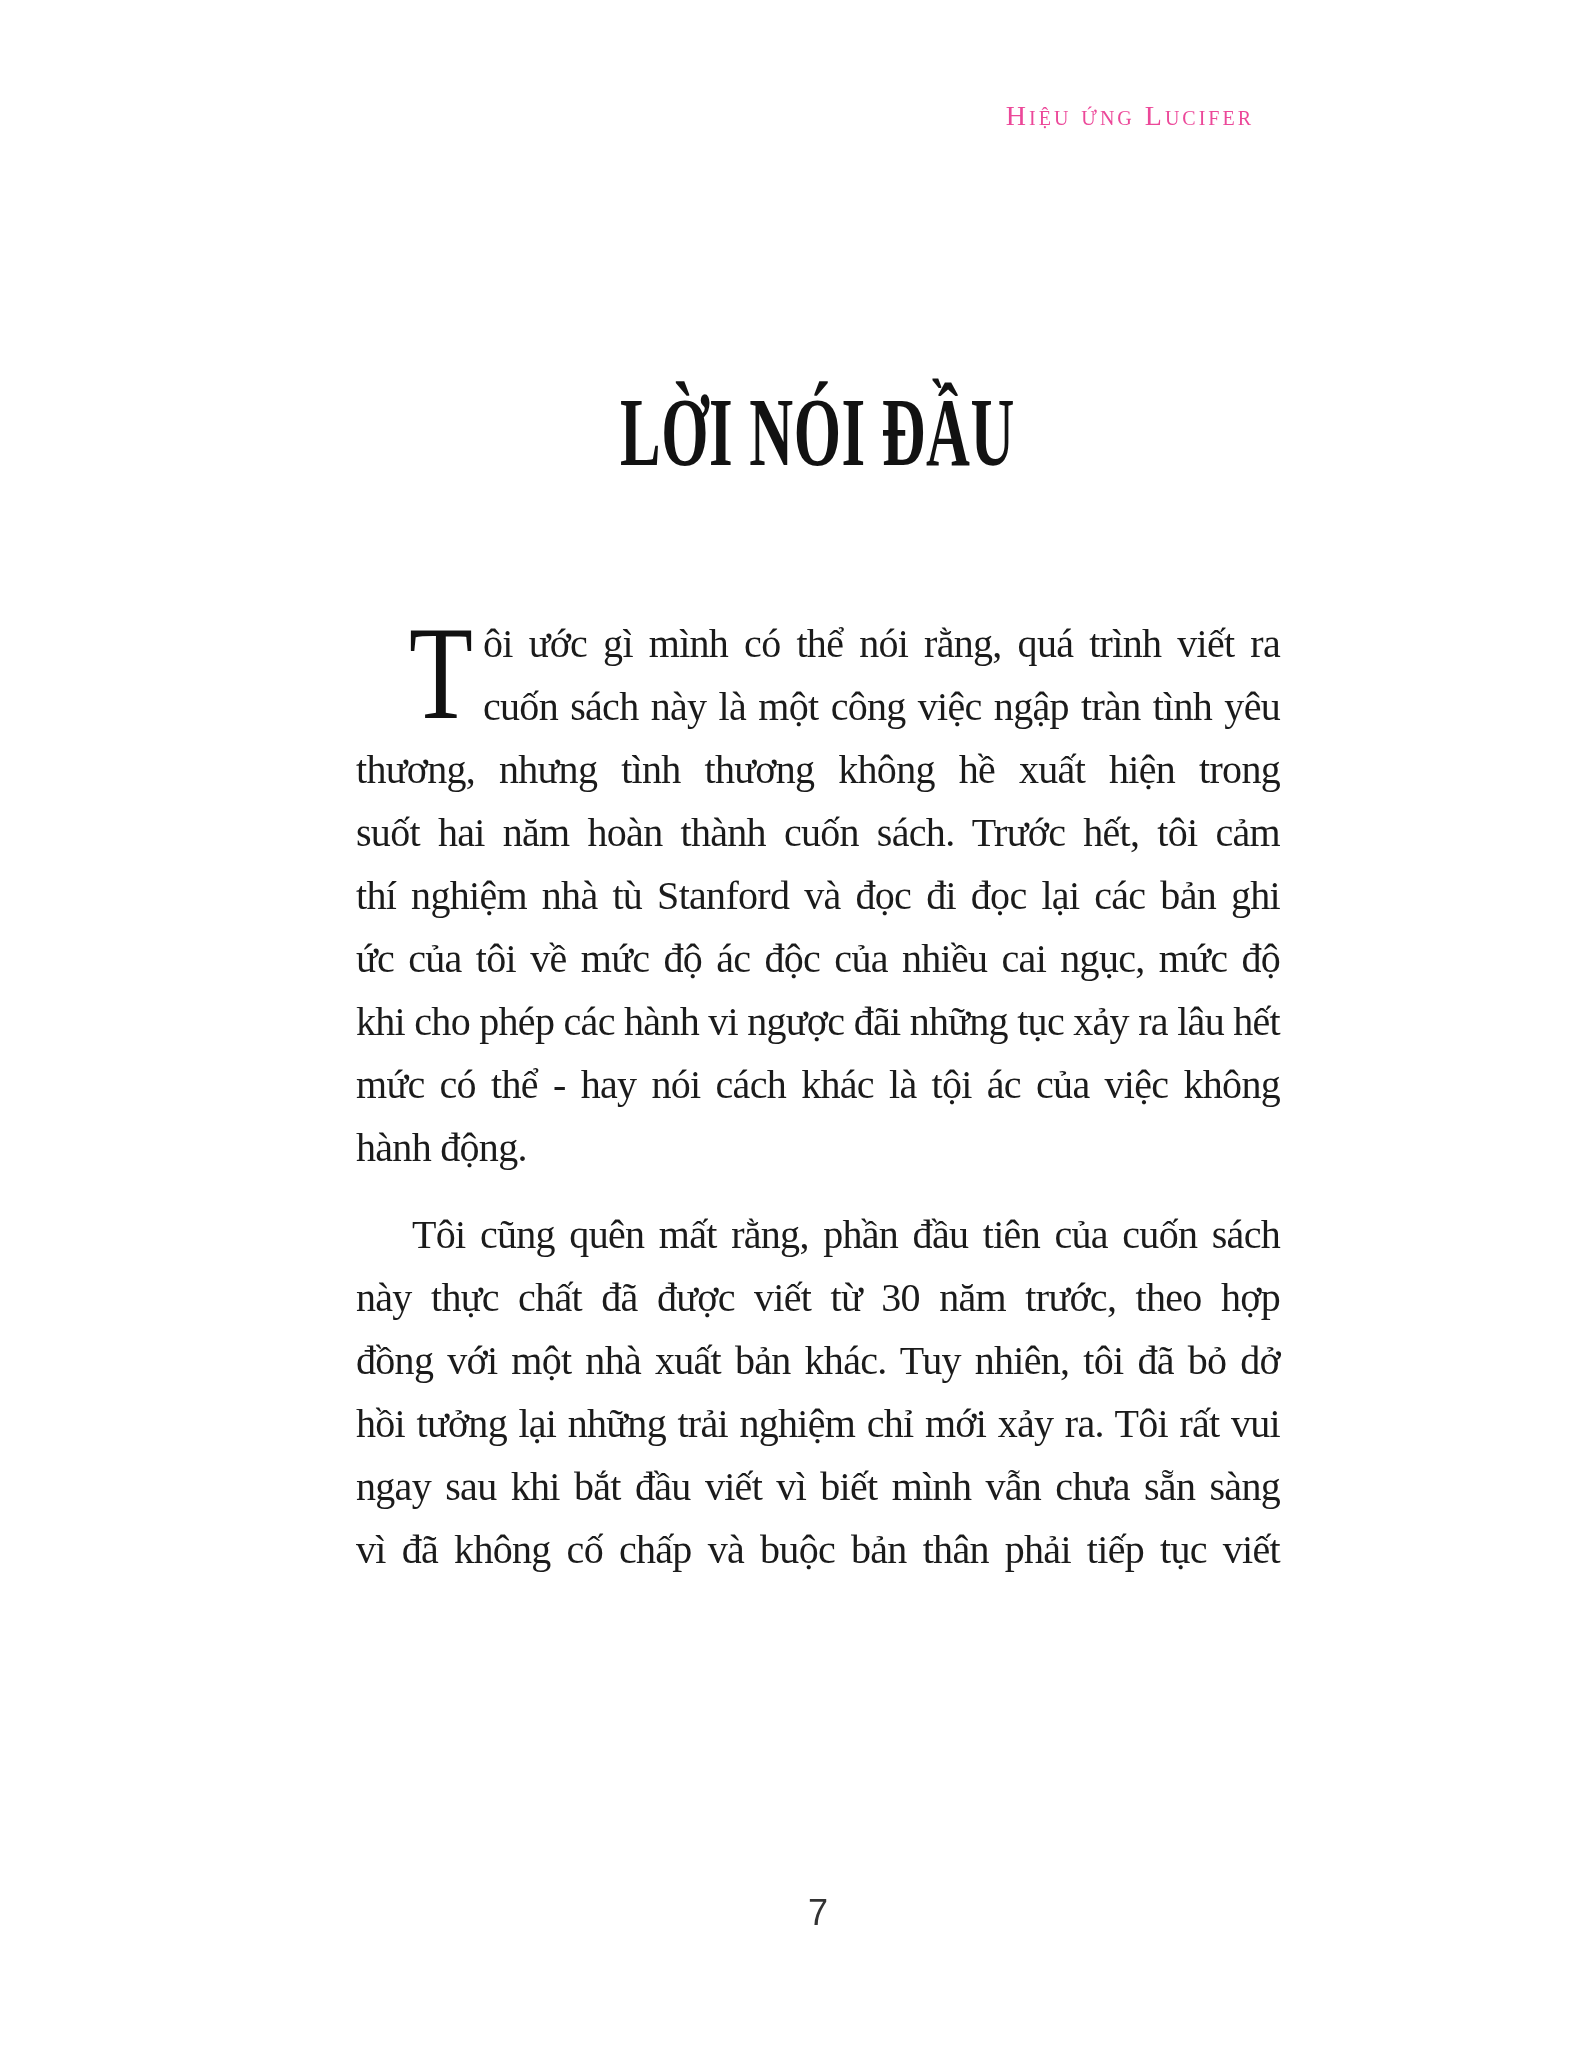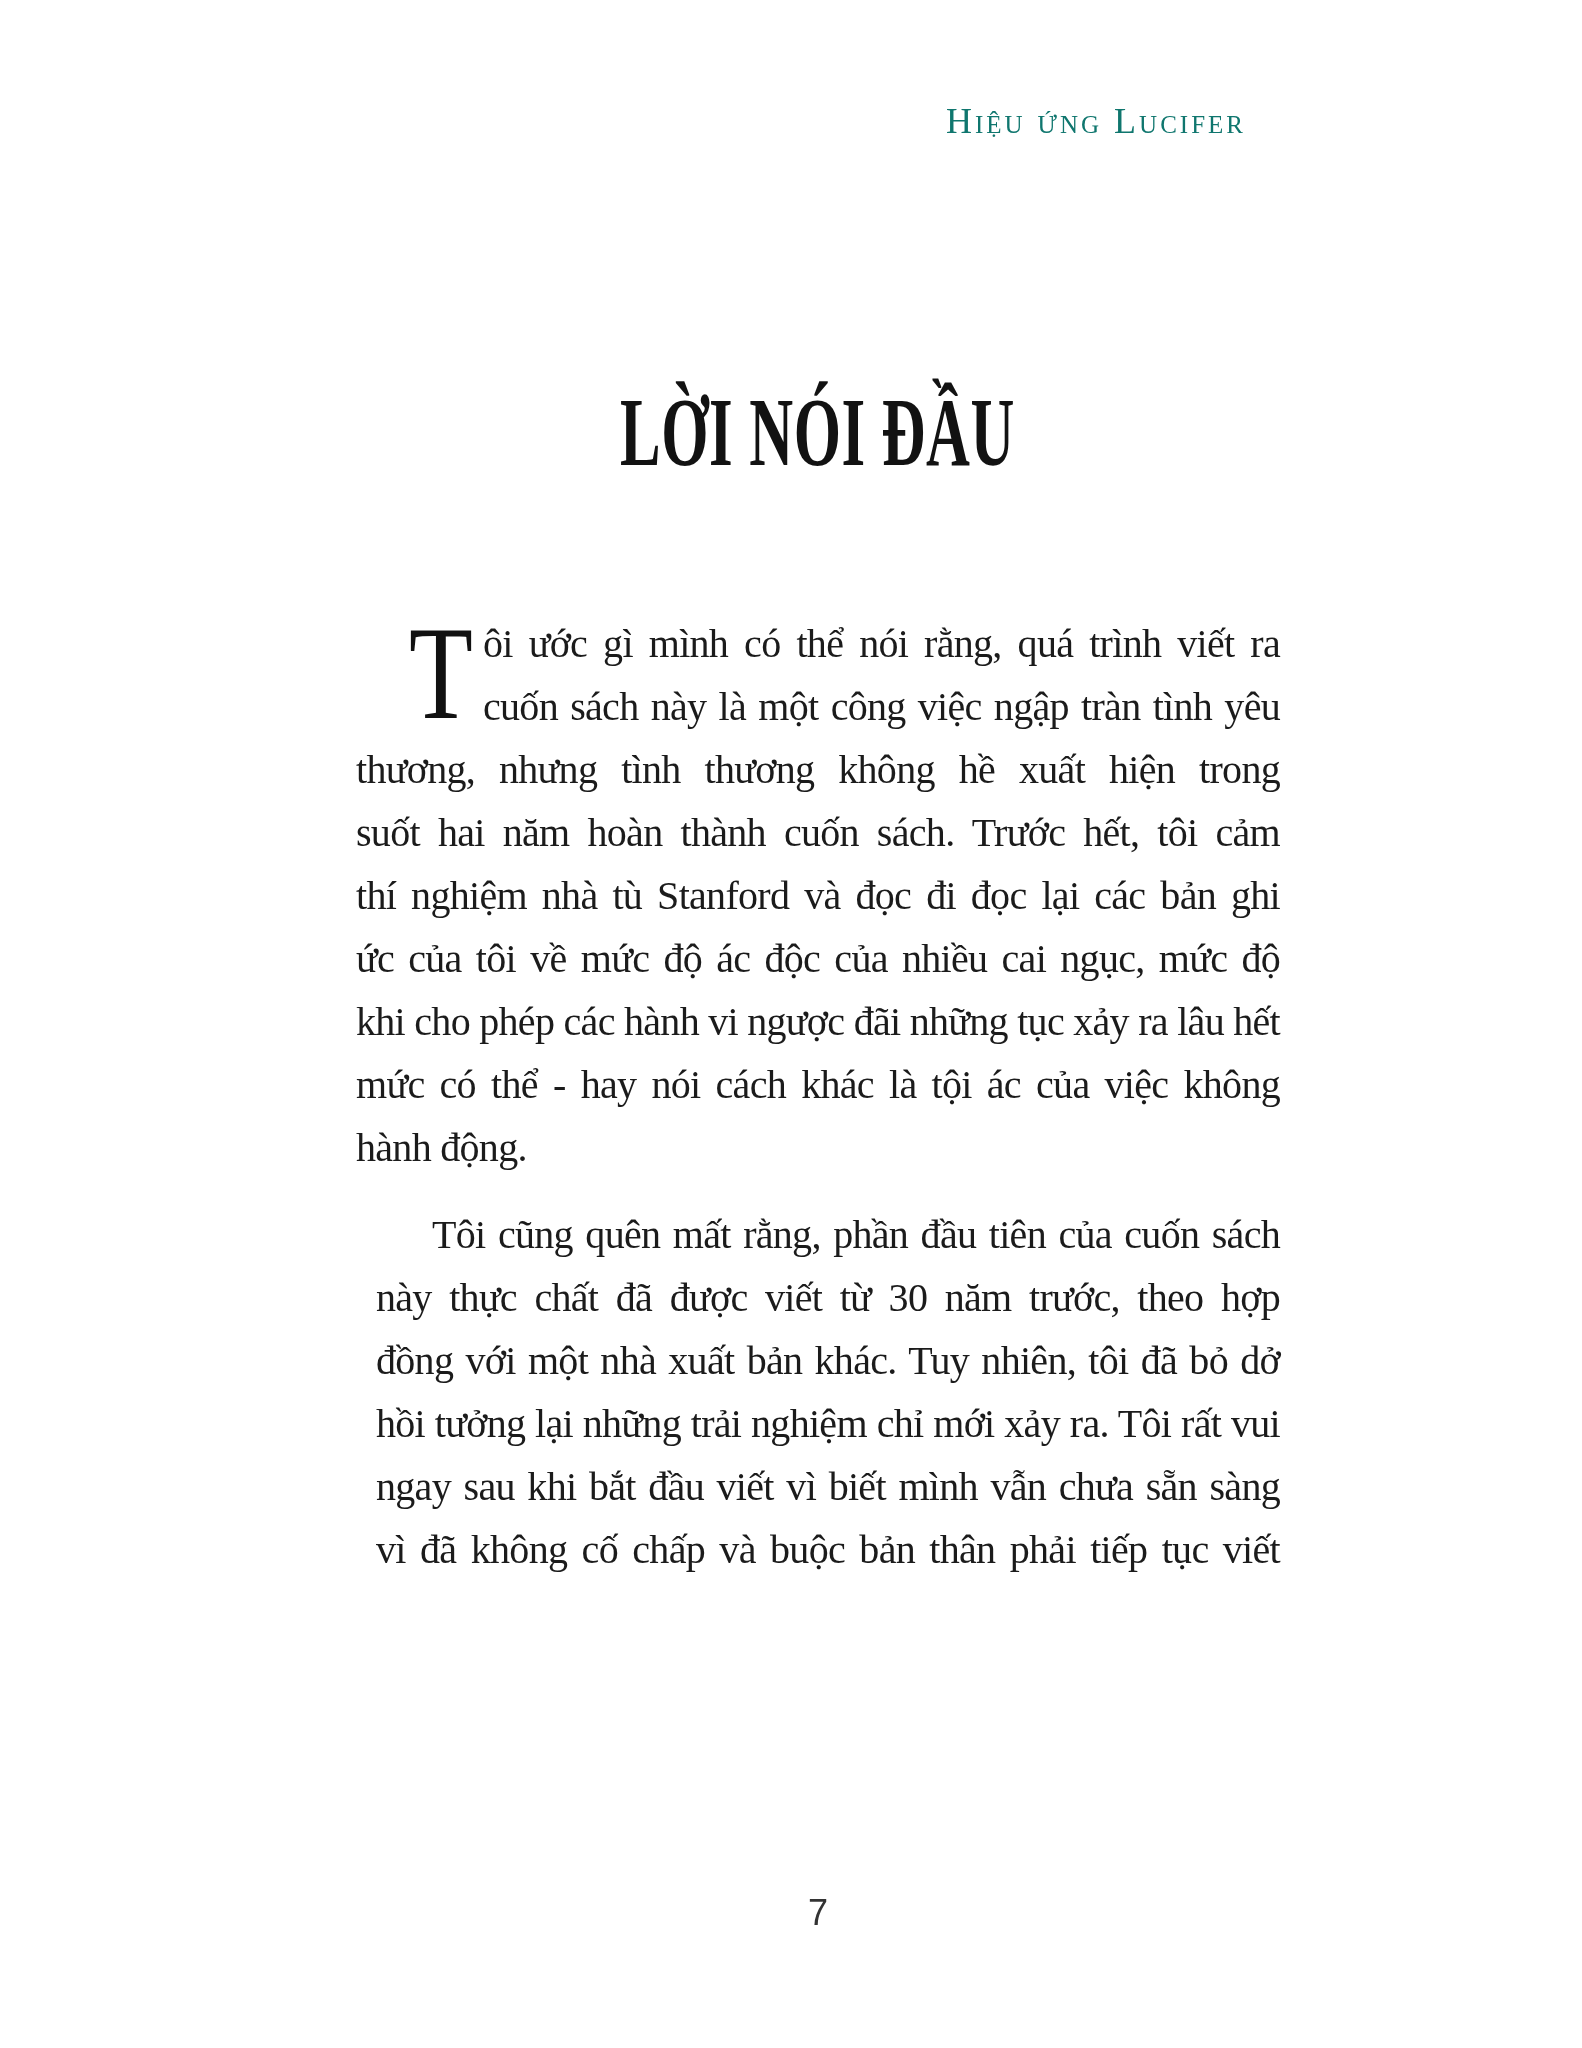--- a/index.html
+++ b/index.html
@@ -13,25 +13,25 @@
     height: 2048px;
     background: #ffffff;
     font-family: "Liberation Serif", serif;
     color: #1b1b1b;
     overflow: hidden;
   }
   
   .running-header {
     position: absolute;
     top: 100px;
-    right: 336px;
-    font-size: 36px;
+    right: 328px;
+    font-size: 28px;
     font-variant: small-caps;
     letter-spacing: 3px;
-    color: #0f766e;
+    color: #ec4899;
     white-space: nowrap;
   }
   
   .chapter-title {
     position: absolute;
     left: 356px;
     top: 378px;
     width: 924px;
     text-align: center;
     white-space: nowrap;
@@ -50,21 +50,21 @@
   .body-text {
     position: absolute;
     left: 356px;
     top: 612px;
     width: 924px;
     font-size: 40px;
     letter-spacing: -0.7px;
     color: #1b1b1b;
   }
   .para { margin: 0; }
-  .para + .para { margin-top: 24px; margin-left: 20px; }
+  .para + .para { margin-top: 24px; }
   .line {
     height: 63px;
     line-height: 63px;
     text-align: justify;
     text-align-last: justify;
     white-space: normal;
   }
   .line.no-just {
     text-align-last: left;
   }

